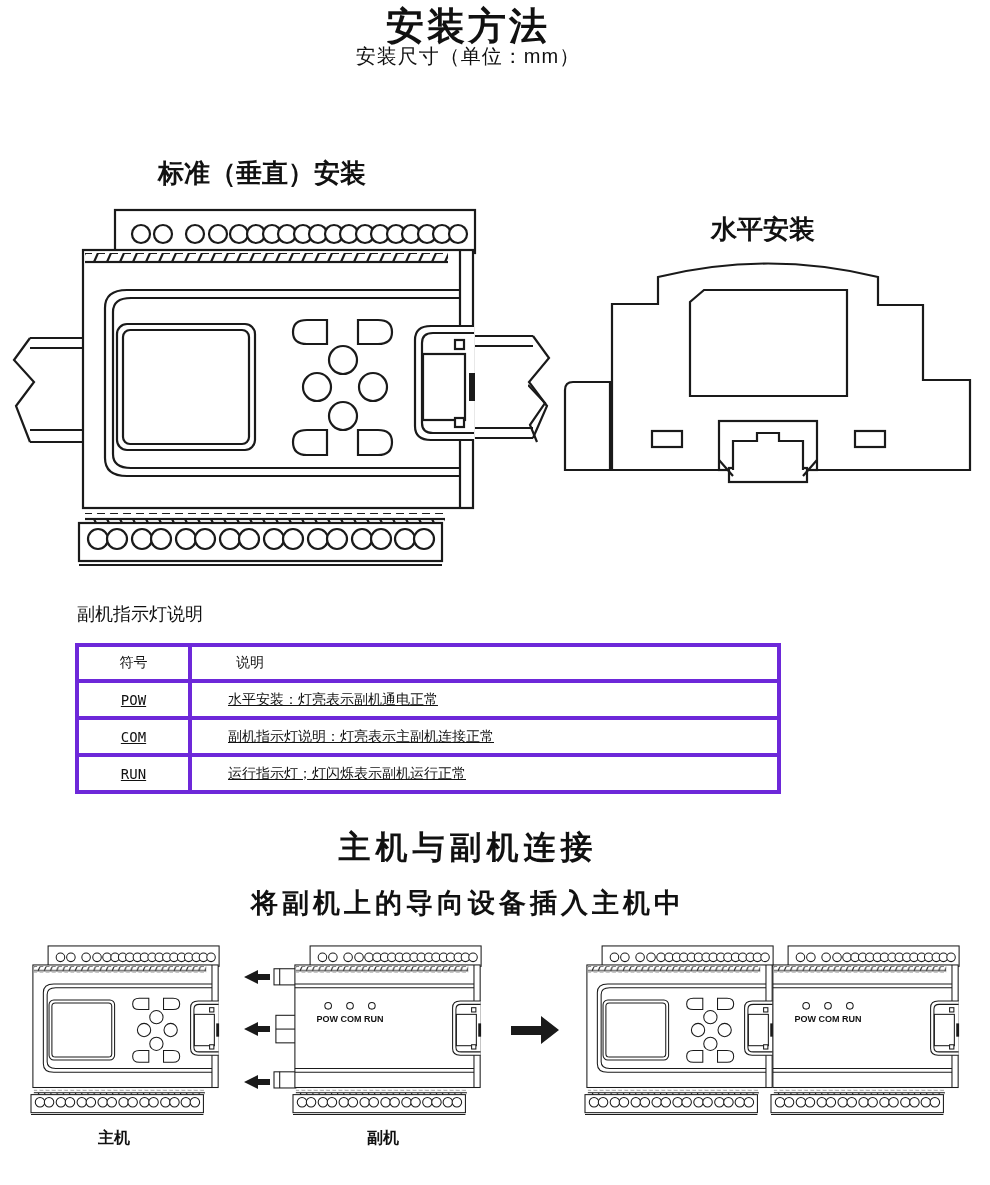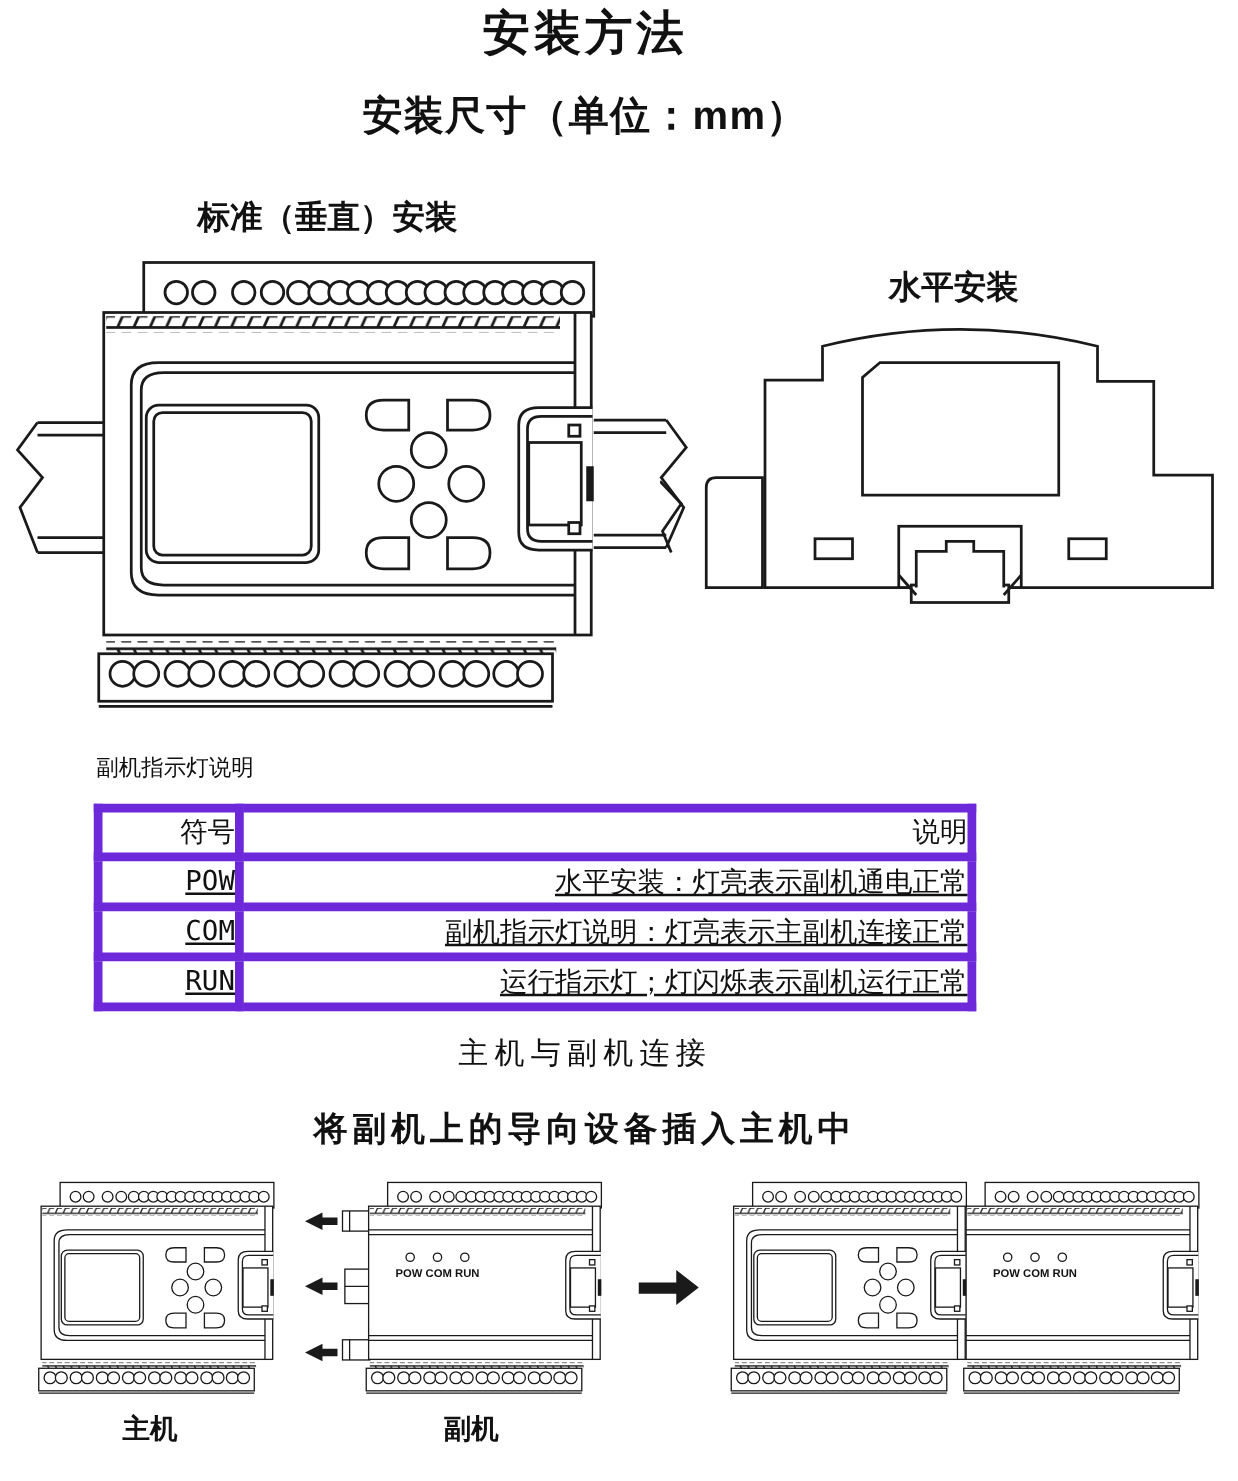--- a/index.html
+++ b/index.html
@@ -4,51 +4,51 @@
 <style>
   html,body{margin:0;padding:0;}
   body{
     width:990px;height:1185px;position:relative;background:#ffffff;
     font-family:"Liberation Sans","DejaVu Sans",sans-serif;color:#111;
     overflow:hidden;
   }
   .abs{position:absolute;}
   .center{left:0;width:936px;text-align:center;}
   .page-title{top:1px;font-size:38px;font-weight:bold;letter-spacing:3px;}
-  .page-subtitle{top:71px;font-size:32px;font-weight:bold;letter-spacing:1px;}
+  .page-subtitle{top:43px;font-size:20px;font-weight:normal;letter-spacing:1px;}
   .install-label{font-size:26px;font-weight:600;}
   .lbl-std{left:158px;top:156px;}
   .lbl-hor{left:711px;top:165px;margin-top:47px;}
   .tbl-caption{left:77px;top:602px;font-size:18px;font-weight:500;}
   table.ind{
     position:absolute;left:75px;top:643px;width:706px;
     border-collapse:collapse;table-layout:fixed;
   }
   table.ind th,table.ind td{
-    border:7px solid #6d28d9;vertical-align:middle;padding:0;
-    font-size:22px;font-weight:500;text-align:right;
+    border:4px solid #6d28d9;vertical-align:middle;padding:0;
+    font-size:14px;font-weight:500;
   }
   table.ind th{height:32px;}
   table.ind td{height:33px;text-decoration:underline;}
   .col-sym{width:113px;}
   .sym{
     text-align:center;font-family:"DejaVu Sans Mono","Liberation Mono",monospace;
     font-size:20px;font-weight:500;
   }
   .desc{text-align:left;padding-left:36px !important;}
   .hdr-desc{text-align:left;padding-left:44px !important;}
   .hdr-sym{text-align:center;}
-  .conn-title{top:826px;font-size:24px;font-weight:normal;letter-spacing:5px;}
+  .conn-title{top:826px;font-size:32px;font-weight:bold;letter-spacing:5px;}
   .conn-subtitle{top:885px;font-size:27px;font-weight:bold;letter-spacing:4px;}
   .dev-label{
-    font-size:22px;font-weight:bold;
+    font-size:16px;font-weight:bold;
     font-family:"DejaVu Serif","Liberation Serif",serif;
   }
   .lbl-master{left:98px;top:1128px;}
-  .lbl-slave{left:355px;top:1128px;}
+  .lbl-slave{left:367px;top:1128px;}
   svg{display:block;}
 </style>
 </head>
 <body>
 
 <svg width="0" height="0" style="position:absolute" aria-hidden="true">
   <defs>
     <pattern id="sawA" width="13" height="14" patternUnits="userSpaceOnUse">
       <path d="M2,12 L6,3 L13,3" fill="none" stroke="#1a1a1a" stroke-width="2.2"></path>
       <path d="M0,12 H13" fill="none" stroke="#1a1a1a" stroke-width="2.2"></path>

